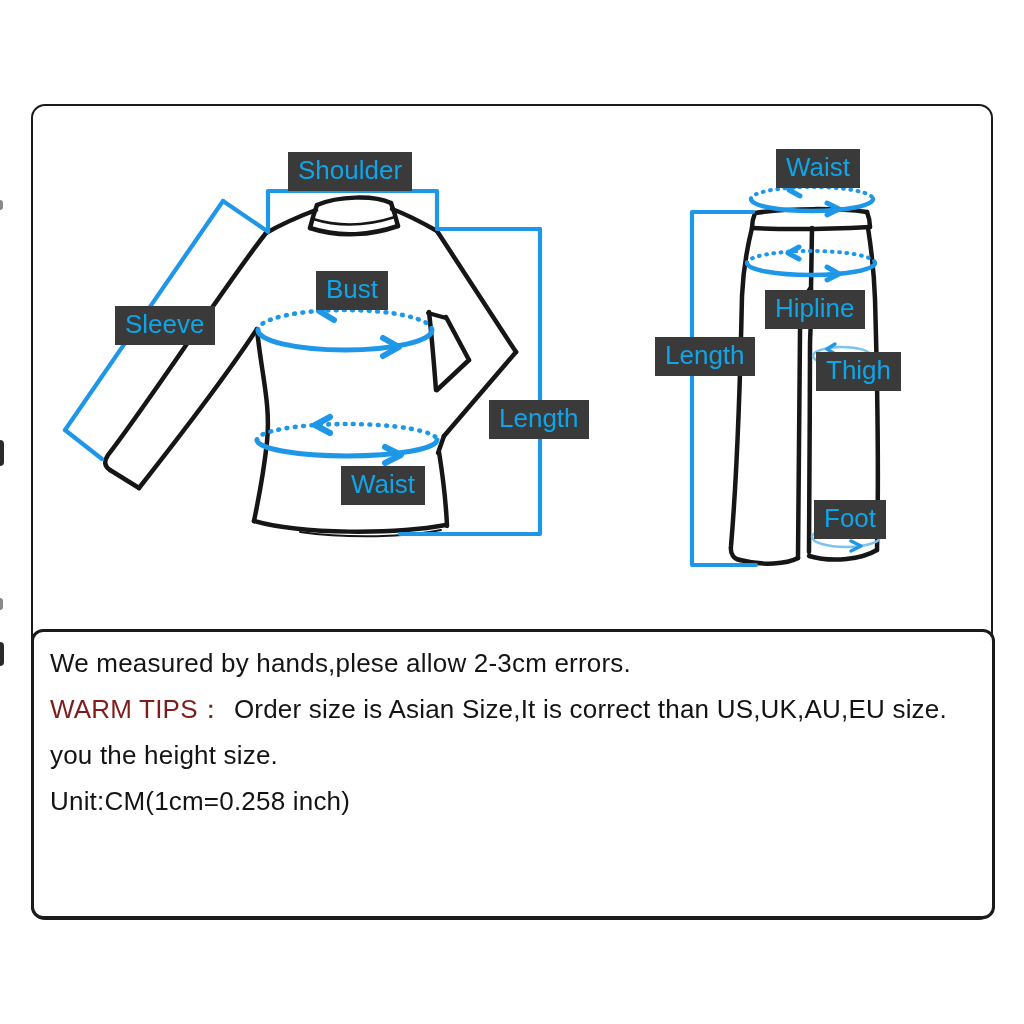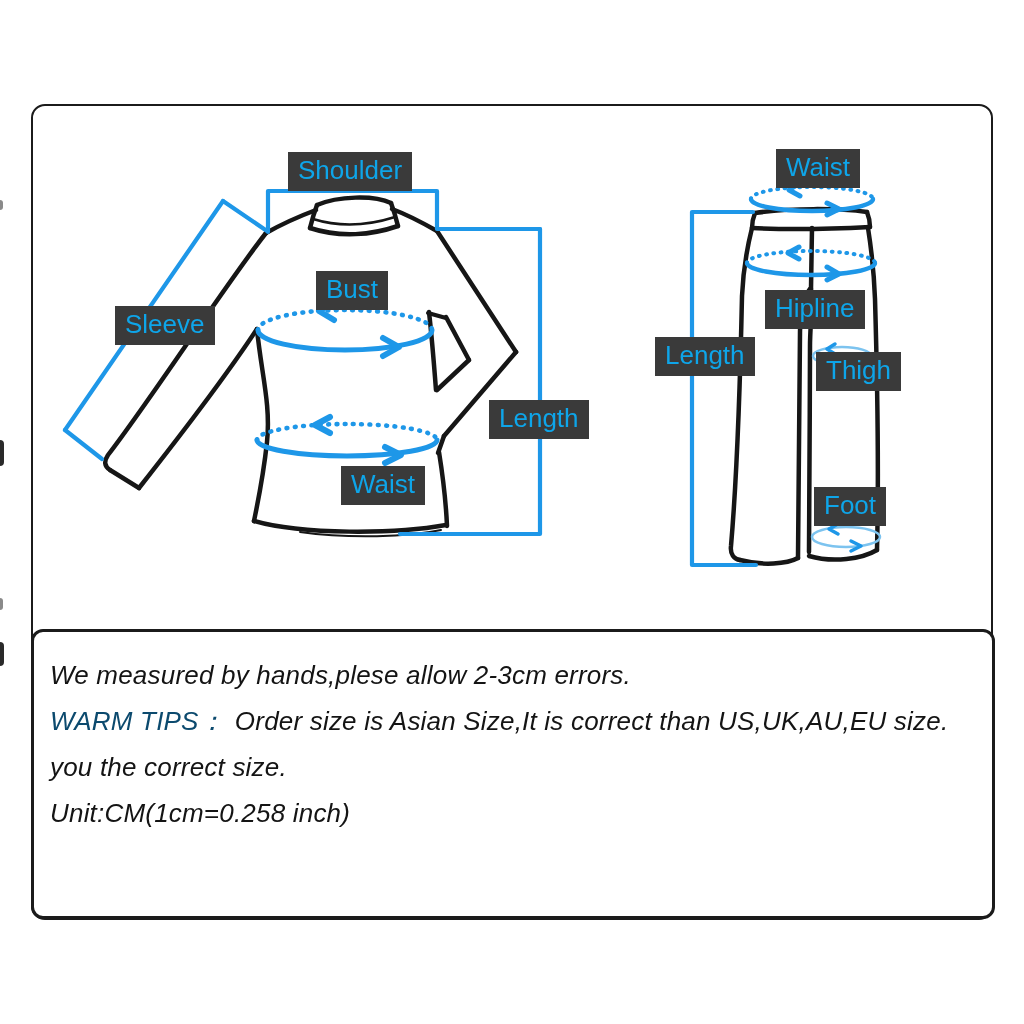--- a/index.html
+++ b/index.html
@@ -33,30 +33,29 @@
     left:31px;top:629px;width:958px;height:284px;
     background:#ffffff;
     border:3px solid #1b1b1b;
     border-radius:12px;
     box-sizing:content-box;
   }
   .tips-inner{
     padding:17px 14px 0 16px;
   }
   .tips-inner p{
-    margin:12px 0 17px 0;
+    margin:0 0 17px 0;
     font-size:26px;
     line-height:29px;
     color:#141414;
     letter-spacing:0.2px;
     white-space:nowrap;
-    font-style:italic;
   }
   .warm-tips{
-    color:#0c4a6e;
+    color:#7f1d1d;
     margin-right:10px;
   }
   .edge-artifact{
     position:absolute;
     left:0;
     background:#333;
     border-radius:0 8px 8px 0;
   }
   .ea1{top:200px;width:3px;height:10px;background:#8a8a8a;}
   .ea2{top:440px;width:4px;height:26px;background:#2a2a2a;}
@@ -173,24 +172,24 @@
   <div class="m-label" style="left:288px;top:152px;">Shoulder</div>
   <div class="m-label" style="left:115px;top:270px;margin-top:36px;">Sleeve</div>
   <div class="m-label" style="left:316px;top:271px;">Bust</div>
   <div class="m-label" style="left:341px;top:466px;">Waist</div>
   <div class="m-label" style="left:489px;top:400px;">Length</div>
 
   <div class="m-label" style="left:776px;top:149px;">Waist</div>
   <div class="m-label" style="left:765px;top:290px;text-align:right;">Hipline</div>
   <div class="m-label" style="left:655px;top:337px;">Length</div>
   <div class="m-label" style="left:816px;top:352px;">Thigh</div>
-  <div class="m-label" style="left:814px;top:487px;">Foot</div>
+  <div class="m-label" style="left:814px;top:500px;">Foot</div>
 
   <div class="tips-box">
     <div class="tips-inner">
       <p>We measured by hands,plese allow 2-3cm errors.</p>
       <p><span class="warm-tips">WARM TIPS：</span><span>Order size is Asian Size,It is correct than US,UK,AU,EU size.</span></p>
-      <p>you the correct size.</p>
+      <p>you the height size.</p>
       <p>Unit:CM(1cm=0.258 inch)</p>
     </div>
   </div>
 
 </div>
 
 </body></html>

